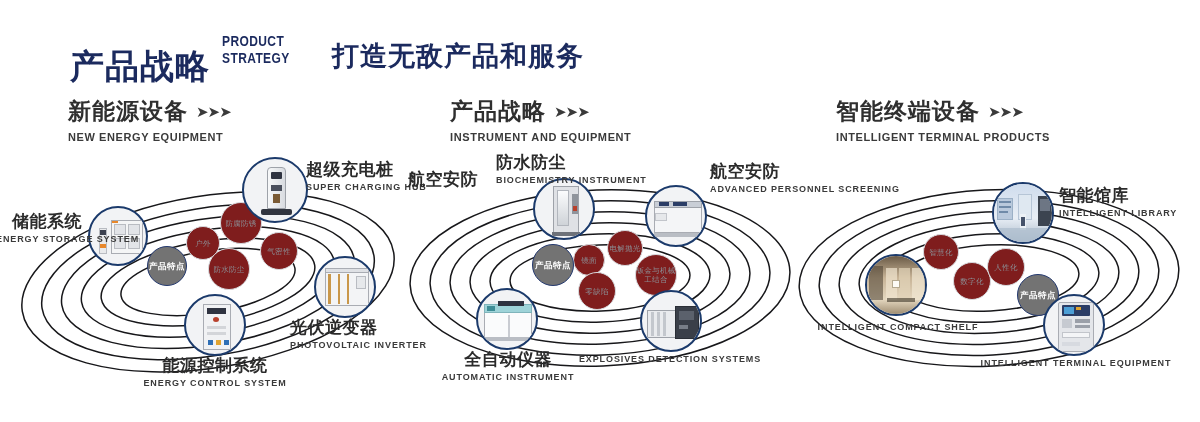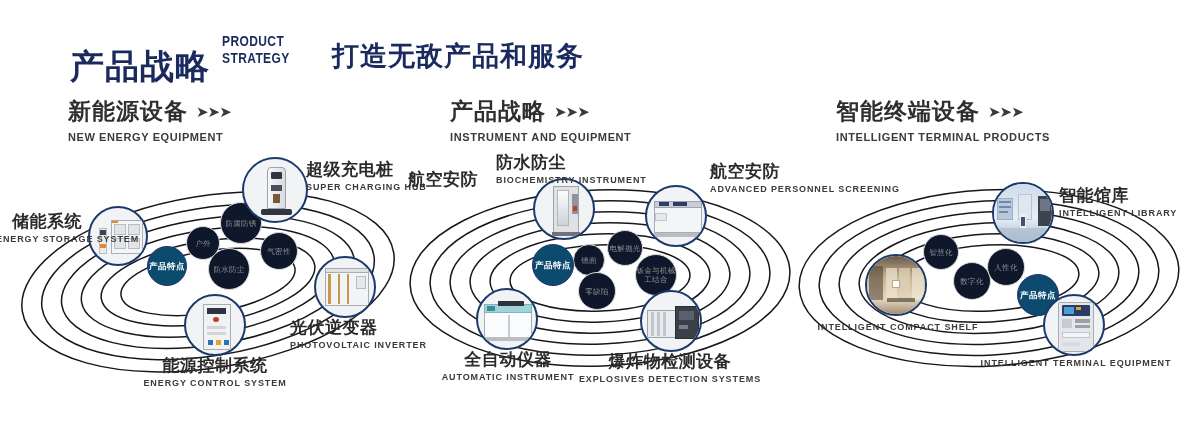--- a/index.html
+++ b/index.html
@@ -77,28 +77,28 @@
   .cap .en{
     font-size:9px;font-weight:bold;color:#3a3a3a;
     letter-spacing:.9px;display:block;line-height:11px;margin-top:2px;
   }
   .cap.right{text-align:right;}
   .cap.center{text-align:center;}
 
   
   .bub{
     position:absolute;border-radius:50%;
-    border:1px solid #d8dade;background:#0f172a;
+    border:1px solid #d8dade;background:#7f1d1d;
     display:flex;align-items:center;justify-content:center;
     text-align:center;color:#8b8d93;
     font-size:7.5px;line-height:9px;letter-spacing:.3px;
     box-sizing:border-box;
   }
   .bub.primary{
-    background:#0c4a6e;border:1px solid #23386e;color:#ffffff;
+    background:#737373;border:1px solid #23386e;color:#ffffff;
     font-weight:bold;font-size:8.5px;line-height:10px;letter-spacing:.5px;
   }
 
   
   .m{position:absolute;box-sizing:border-box;}
 </style>
 </head>
 <body>
 
 <div class="page">
@@ -268,21 +268,20 @@
         <div class="m" style="left:5px;top:18px;width:30px;height:28px;background:#e9ebee;border:1px solid #9ea2a9;"></div>
         <div class="m" style="left:9px;top:20px;width:3px;height:24px;background:#c3c7cd;"></div>
         <div class="m" style="left:15px;top:20px;width:3px;height:24px;background:#c3c7cd;"></div>
         <div class="m" style="left:21px;top:20px;width:3px;height:24px;background:#c3c7cd;"></div>
         <div class="m" style="left:33px;top:14px;width:24px;height:33px;background:#3a3f49;border:1px solid #2a2e36;"></div>
         <div class="m" style="left:37px;top:19px;width:15px;height:9px;background:#5b616c;"></div>
         <div class="m" style="left:37px;top:33px;width:9px;height:4px;background:#787e88;"></div>
       </div>
     </div>
     <div class="cap center" style="left:170px;top:202px;width:200px;">
-      <span class="cn">爆炸物检测设备</span>
       <span class="en">EXPLOSIVES DETECTION SYSTEMS</span>
     </div>
 
     <div class="node" style="left:76px;top:138px;width:62px;height:62px;">
       <div class="art">
         <div class="m" style="left:6px;top:22px;width:48px;height:26px;background:#fafbfc;border:1px solid #a9acb3;"></div>
         <div class="m" style="left:6px;top:14px;width:48px;height:9px;background:#9ed3d8;border:1px solid #7fb4bb;"></div>
         <div class="m" style="left:20px;top:11px;width:26px;height:5px;background:#2f3340;"></div>
         <div class="m" style="left:9px;top:16px;width:8px;height:5px;background:#3e8d96;"></div>
         <div class="m" style="left:30px;top:25px;width:2px;height:22px;background:#c9ccd2;"></div>

